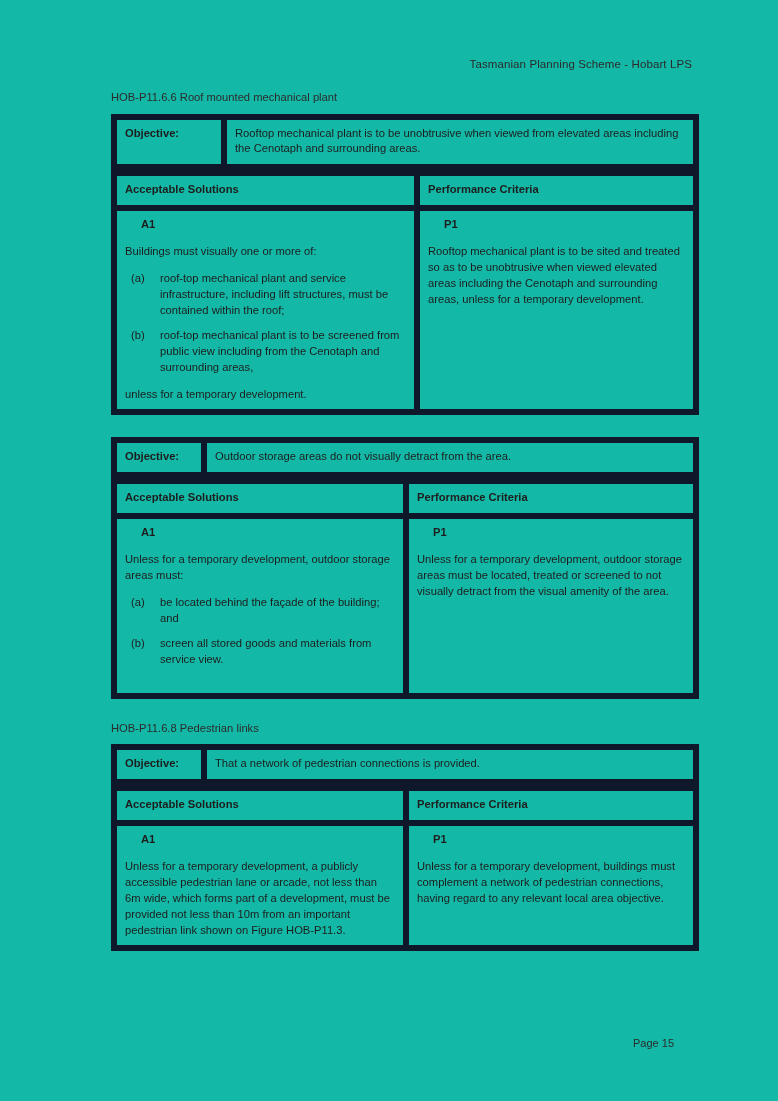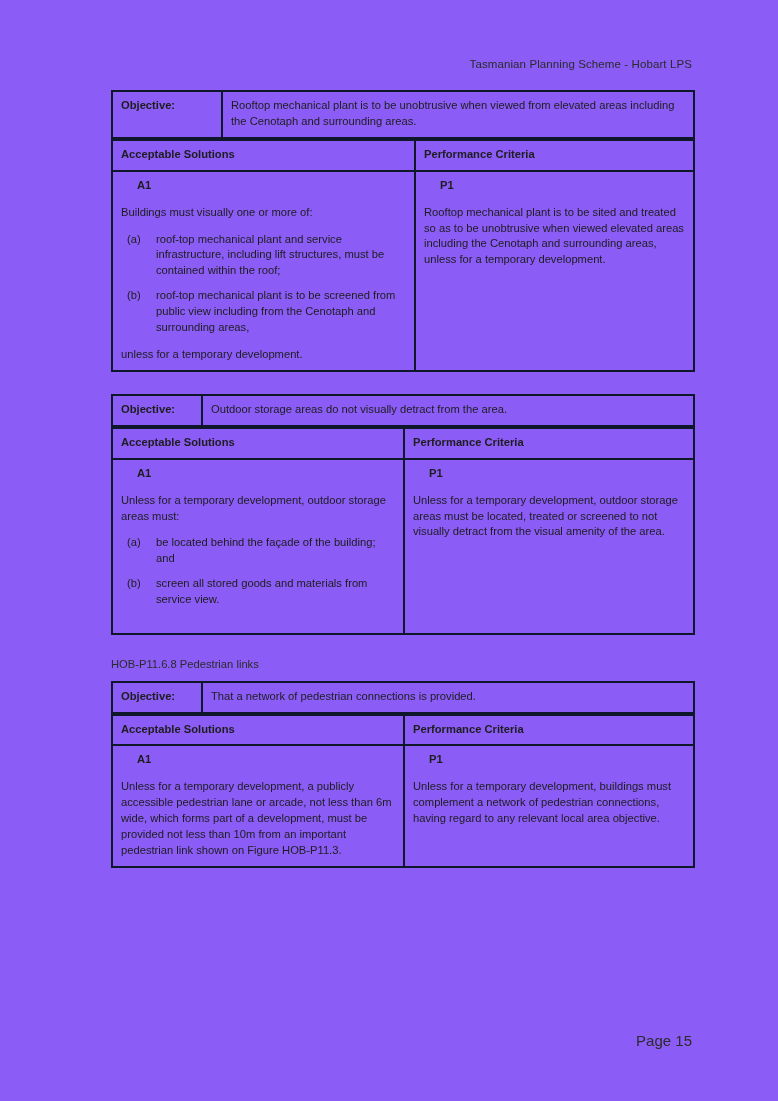--- a/index.html
+++ b/index.html
@@ -8,21 +8,21 @@
     background: #ffffff;
   }
   body {
     font-family: "Liberation Sans", sans-serif;
     color: #000000;
   }
   .page {
     position: relative;
     width: 778px;
     height: 1101px;
-    background: #8b5cf6;
+    background: #14b8a6;
     box-sizing: border-box;
     overflow: hidden;
   }
   .doc-header {
     position: absolute;
     top: 58px;
     right: 86px;
     font-size: 11.5px;
     color: #2b2b2b;
     letter-spacing: 0.1px;
@@ -43,21 +43,21 @@
     margin: 0 0 9px 0;
     line-height: 1.3;
   }
   table.crit {
     border-collapse: collapse;
     width: 582px;
     table-layout: fixed;
     margin: 0 0 22px 0;
   }
   table.crit td {
-    border: 2px solid #0f172a;
+    border: 6px solid #0f172a;
     vertical-align: top;
     padding: 6px 8px 7px 8px;
     font-size: 11.2px;
     line-height: 1.42;
     color: #1d1d1d;
   }
   td.lbl {
     font-weight: bold;
   }
   td.hdr {
@@ -89,23 +89,23 @@
   ol.alpha li .marker {
     position: absolute;
     left: 6px;
     top: 0;
   }
   .cell-body p:last-child {
     margin-bottom: 0;
   }
   .footer {
     position: absolute;
-    right: 86px;
+    right: 104px;
     bottom: 52px;
-    font-size: 15px;
+    font-size: 11px;
     color: #2b2b2b;
   }
   .t1 col.c1 { width: 110px; }
   .t1 col.c2 { width: 472px; }
   .t1b col.c1 { width: 303px; }
   .t1b col.c2 { width: 279px; }
   .t2 col.c1 { width: 90px; }
   .t2 col.c2 { width: 492px; }
   .t2b col.c1 { width: 292px; }
   .t2b col.c2 { width: 290px; }
@@ -113,20 +113,21 @@
 </head>
 <body>
 
 <div class="page">
 
   <div class="doc-header">Tasmanian Planning Scheme - Hobart LPS</div>
 
   <div class="content">
 
     <div class="section">
+      <div class="section-heading">HOB-P11.6.6 Roof mounted mechanical plant</div>
 
       <table class="crit t1">
         <colgroup>
             <col class="c1">
             <col class="c2">
           </colgroup>
         <tbody>
           <tr>
             <td class="lbl">Objective:</td>
             <td>Rooftop mechanical plant is to be unobtrusive when viewed from elevated areas including the Cenotaph and surrounding areas.</td>

